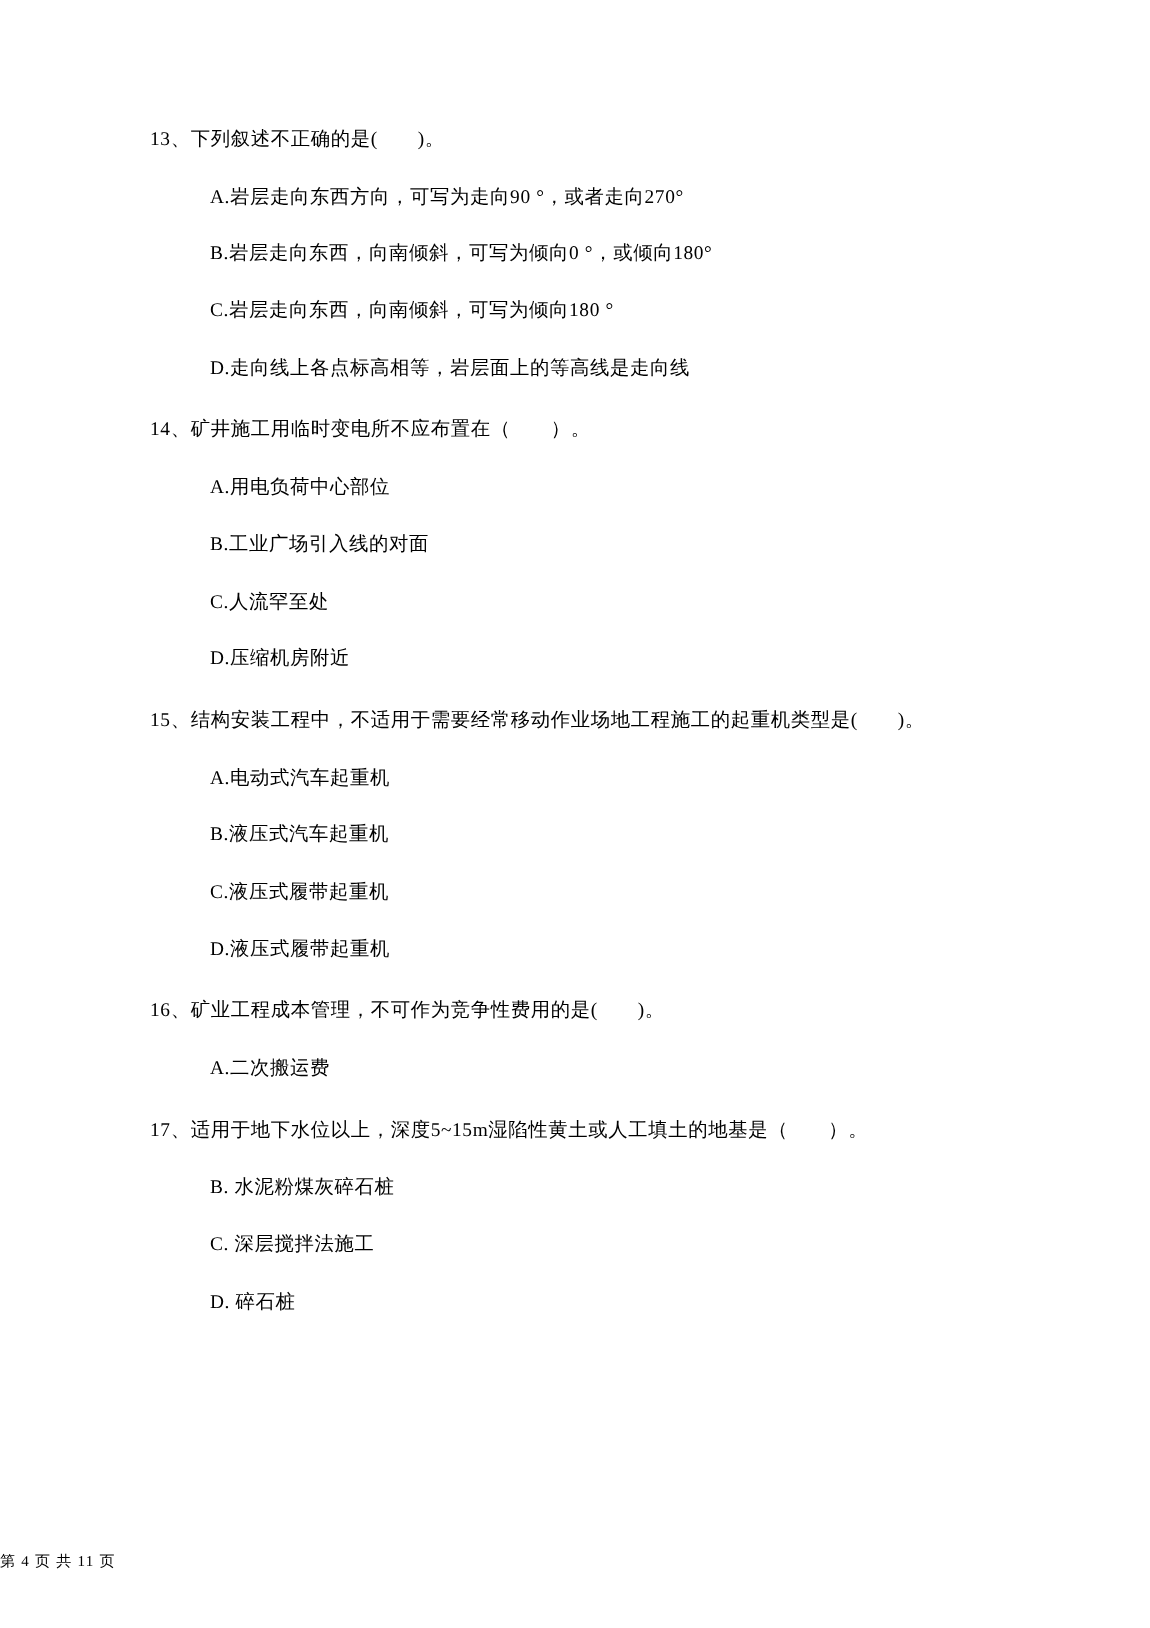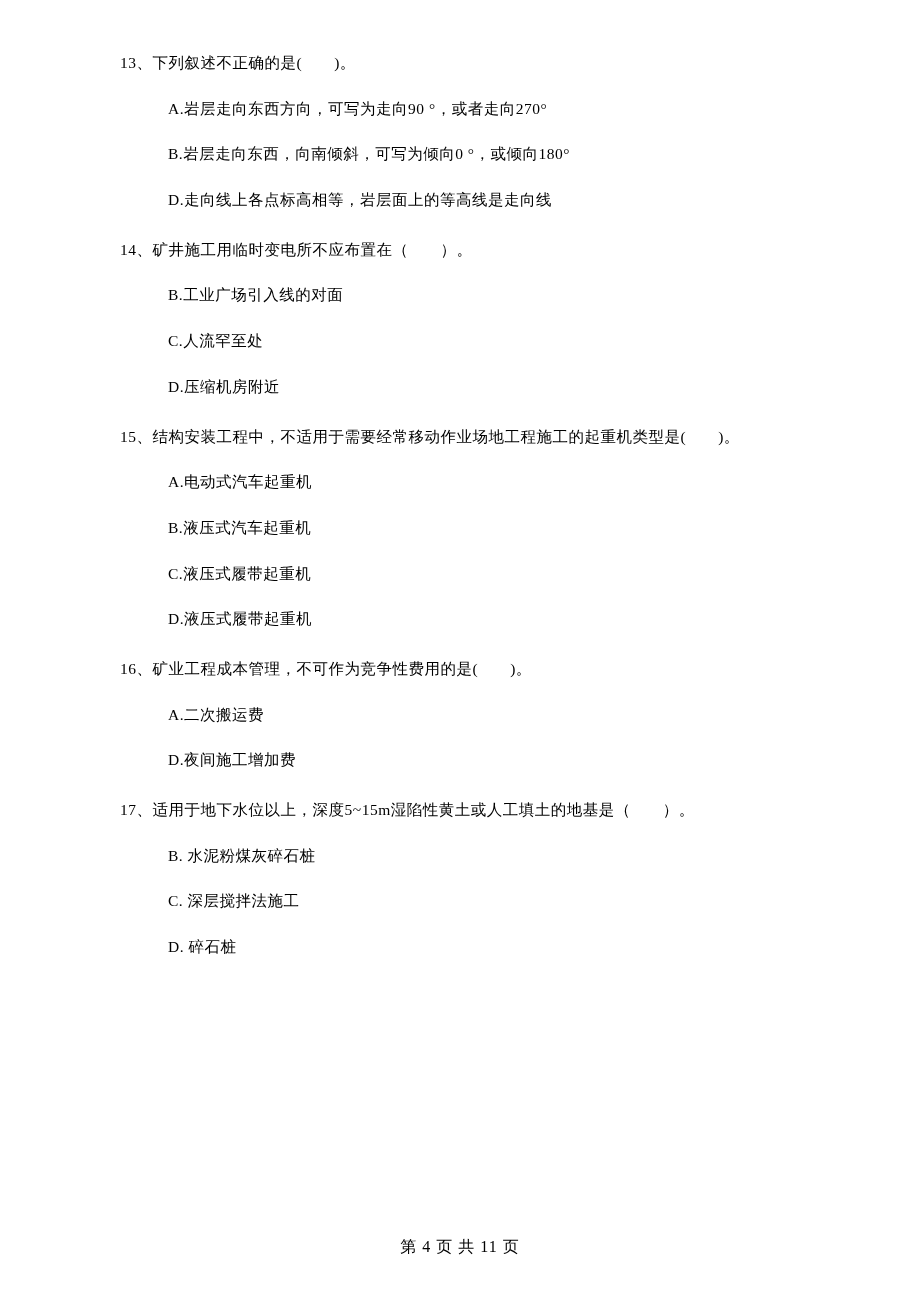--- a/index.html
+++ b/index.html
@@ -8,21 +8,21 @@
     background: #ffffff;
     font-family: "SimSun", "宋体", serif;
     font-size: 15.5px;
     color: #000;
     width: 920px;
     height: 1302px;
     position: relative;
     line-height: 1.4;
   }
   .page {
-    padding: 52px 100px 0 120px;
+    padding: 101px 100px 0 120px;
   }
   .question {
     margin-bottom: 28px;
   }
   .q-stem {
     margin: 0 0 24px 0;
     letter-spacing: 0.5px;
   }
   .options {
     padding-left: 48px;
@@ -33,63 +33,63 @@
     letter-spacing: 0.5px;
   }
   .option:last-child {
     margin-bottom: 0;
   }
   .footer {
     position: absolute;
     bottom: 44px;
     left: 0;
     width: 100%;
-    text-align: center;
-    font-size: 16px;
+    font-size: 12px;
     letter-spacing: 1px;
   }
 </style>
 </head>
 <body>
 
 <div class="page">
 
   <div class="question">
     <p class="q-stem"><span>13、</span><span>下列叙述不正确的是(　　)。</span></p>
     <div class="options">
       <div class="option">A.岩层走向东西方向，可写为走向90 °，或者走向270°</div>
       <div class="option">B.岩层走向东西，向南倾斜，可写为倾向0 °，或倾向180°</div>
+      <div class="option">C.岩层走向东西，向南倾斜，可写为倾向180 °</div>
       <div class="option">D.走向线上各点标高相等，岩层面上的等高线是走向线</div>
     </div>
   </div>
 
   <div class="question">
     <p class="q-stem"><span>14、</span><span>矿井施工用临时变电所不应布置在（　　）。</span></p>
     <div class="options">
+      <div class="option">A.用电负荷中心部位</div>
       <div class="option">B.工业广场引入线的对面</div>
       <div class="option">C.人流罕至处</div>
       <div class="option">D.压缩机房附近</div>
     </div>
   </div>
 
   <div class="question">
     <p class="q-stem"><span>15、</span><span>结构安装工程中，不适用于需要经常移动作业场地工程施工的起重机类型是(　　)。</span></p>
     <div class="options">
       <div class="option">A.电动式汽车起重机</div>
       <div class="option">B.液压式汽车起重机</div>
       <div class="option">C.液压式履带起重机</div>
       <div class="option">D.液压式履带起重机</div>
     </div>
   </div>
 
   <div class="question">
     <p class="q-stem"><span>16、</span><span>矿业工程成本管理，不可作为竞争性费用的是(　　)。</span></p>
     <div class="options">
       <div class="option">A.二次搬运费</div>
-      <div class="option">D.夜间施工增加费</div>
     </div>
   </div>
 
   <div class="question">
     <p class="q-stem"><span>17、</span><span>适用于地下水位以上，深度5~15m湿陷性黄土或人工填土的地基是（　　）。</span></p>
     <div class="options">
       <div class="option">B. 水泥粉煤灰碎石桩</div>
       <div class="option">C. 深层搅拌法施工</div>
       <div class="option">D. 碎石桩</div>
     </div>

